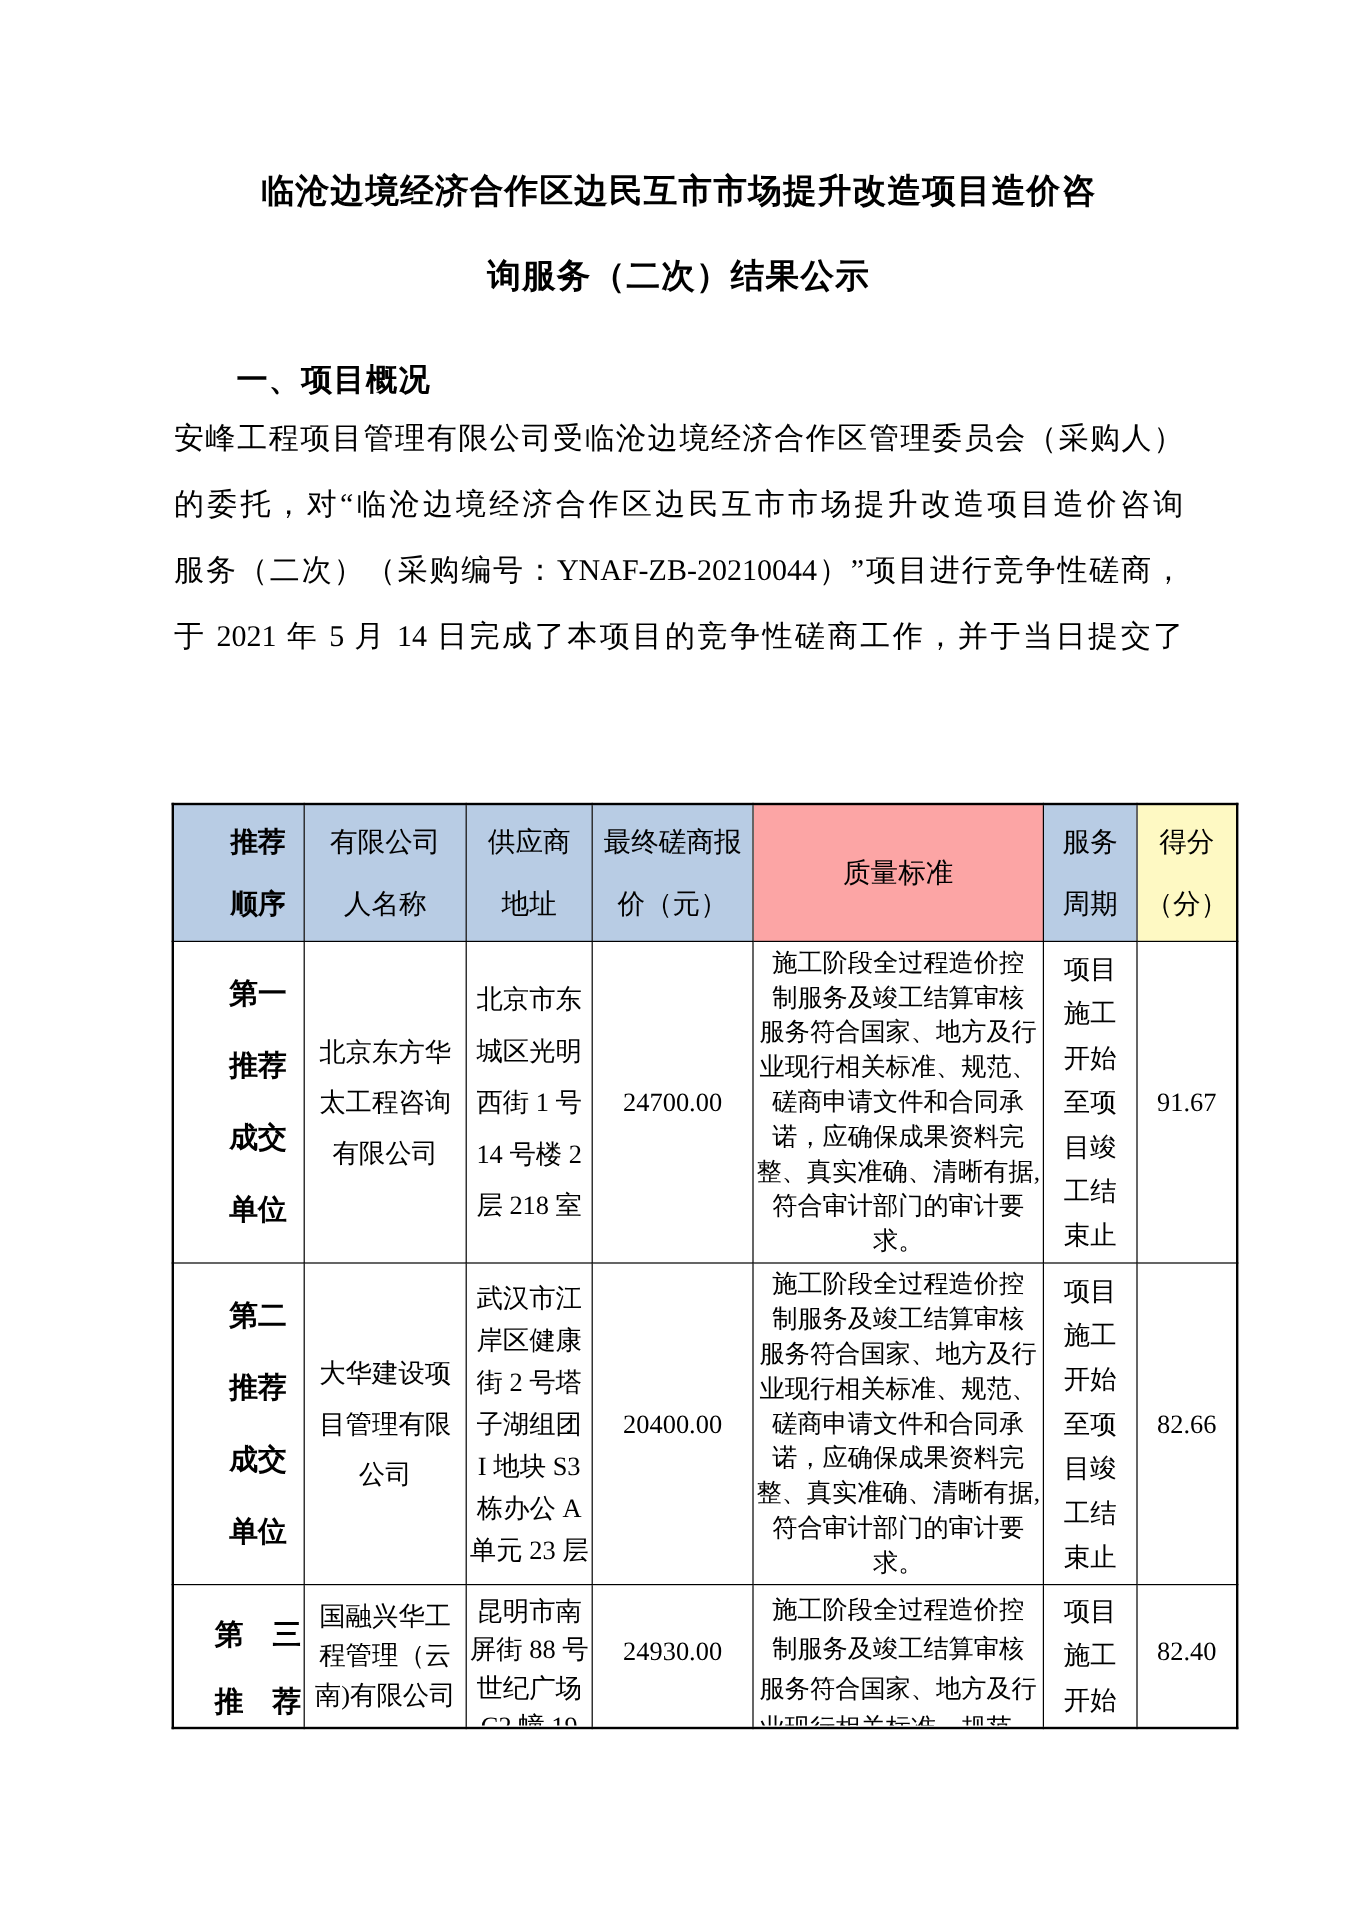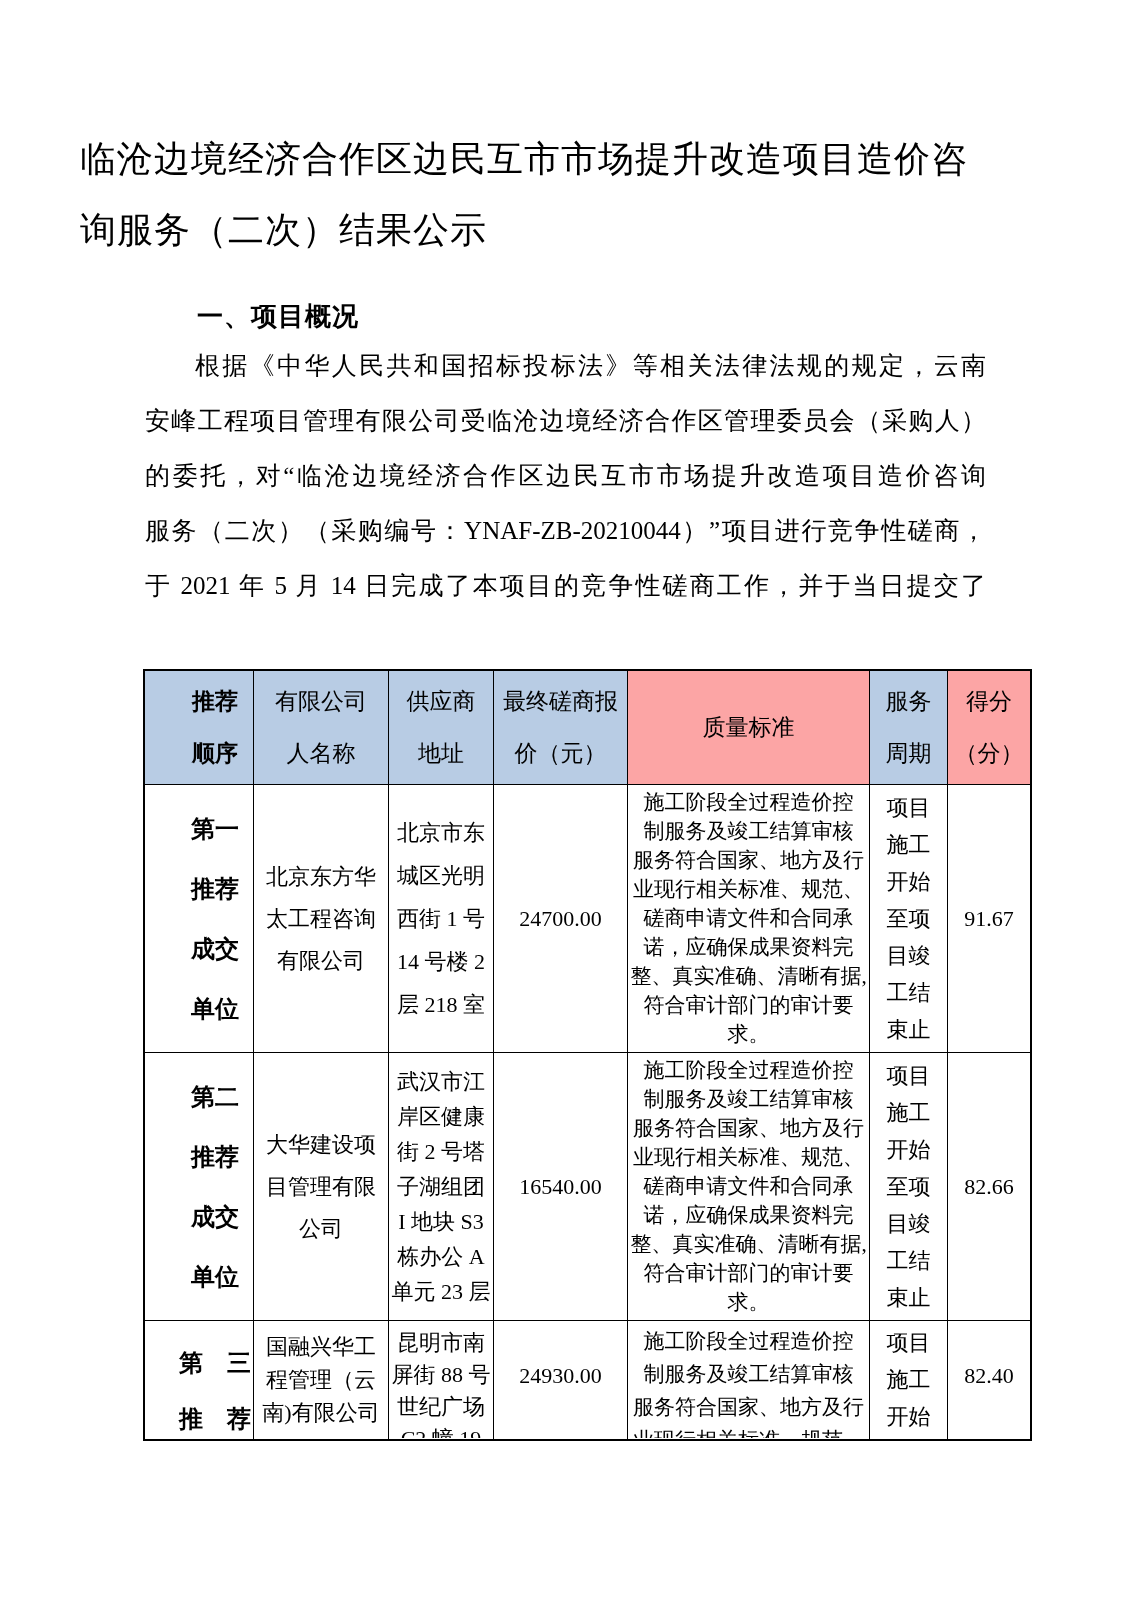--- a/index.html
+++ b/index.html
@@ -14,23 +14,23 @@
     background: #ffffff;
     font-family: "Liberation Serif", "DejaVu Serif", serif;
     color: #000000;
     overflow: hidden;
   }
   .doc-title {
     position: absolute;
     top: 124px;
     left: 80px;
     width: 971px;
-    text-align: left;
-    font-size: 36px;
-    font-weight: normal;
+    text-align: center;
+    font-size: 28px;
+    font-weight: bold;
     line-height: 71px;
     white-space: pre-line;
     letter-spacing: 1px;
   }
   .section-heading {
     position: absolute;
     top: 299px;
     left: 197px;
     font-size: 26px;
     font-weight: bold;
@@ -129,42 +129,41 @@
 <body>
 
 <div class="page">
 
   <div class="doc-title">临沧边境经济合作区边民互市市场提升改造项目造价咨
 询服务（二次）结果公示</div>
 
   <div class="section-heading">一、项目概况</div>
 
   <div class="intro">
-    <div class="line first">根据《中华人民共和国招标投标法》等相关法律法规的规定，云南</div>
     <div class="line">安峰工程项目管理有限公司受临沧边境经济合作区管理委员会（采购人）</div>
     <div class="line">的委托，对“临沧边境经济合作区边民互市市场提升改造项目造价咨询</div>
     <div class="line">服务（二次）（采购编号：YNAF-ZB-20210044）”项目进行竞争性磋商，</div>
     <div class="line">于 2021 年 5 月 14 日完成了本项目的竞争性磋商工作，并于当日提交了</div>
   </div>
 
   <table class="result-table">
     <thead>
       <tr>
         <th class="c-rank header-cell" style="background: rgb(184, 204, 228);">推荐
 顺序</th>
         <th class="c-name header-cell" style="background: rgb(184, 204, 228);">有限公司
 人名称</th>
         <th class="c-addr header-cell" style="background: rgb(184, 204, 228);">供应商
 地址</th>
         <th class="c-price header-cell" style="background: rgb(184, 204, 228);">最终磋商报
 价（元）</th>
         <th class="c-qual header-cell" style="background: #fca5a5;">质量标准</th>
         <th class="c-per header-cell" style="background: rgb(184, 204, 228);">服务
 周期</th>
-        <th class="c-score header-cell" style="background: #fca5a5;">得分
+        <th class="c-score header-cell" style="background: #fef9c3;">得分
 （分）</th>
       </tr>
     </thead>
     <tbody>
       <tr class="row-tall">
         <td class="c-rank rank">第一
 推荐
 成交
 单位</td>
         <td class="c-name name">北京东方华
@@ -202,21 +201,21 @@
         <td class="c-name name">大华建设项
 目管理有限
 公司</td>
         <td class="c-addr addr2">武汉市江
 岸区健康
 街 2 号塔
 子湖组团
 I 地块 S3
 栋办公 A
 单元 23 层</td>
-        <td class="c-price price">16540.00</td>
+        <td class="c-price price">20400.00</td>
         <td class="c-qual qual">施工阶段全过程造价控
 制服务及竣工结算审核
 服务符合国家、地方及行
 业现行相关标准、规范、
 磋商申请文件和合同承
 诺，应确保成果资料完
 整、真实准确、清晰有据,
 符合审计部门的审计要
 求。</td>
         <td class="c-per per">项目

